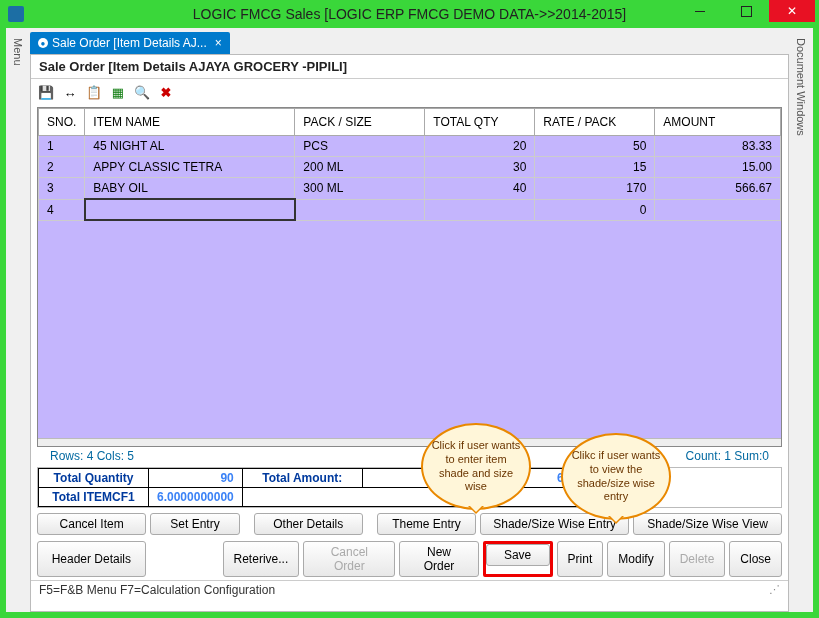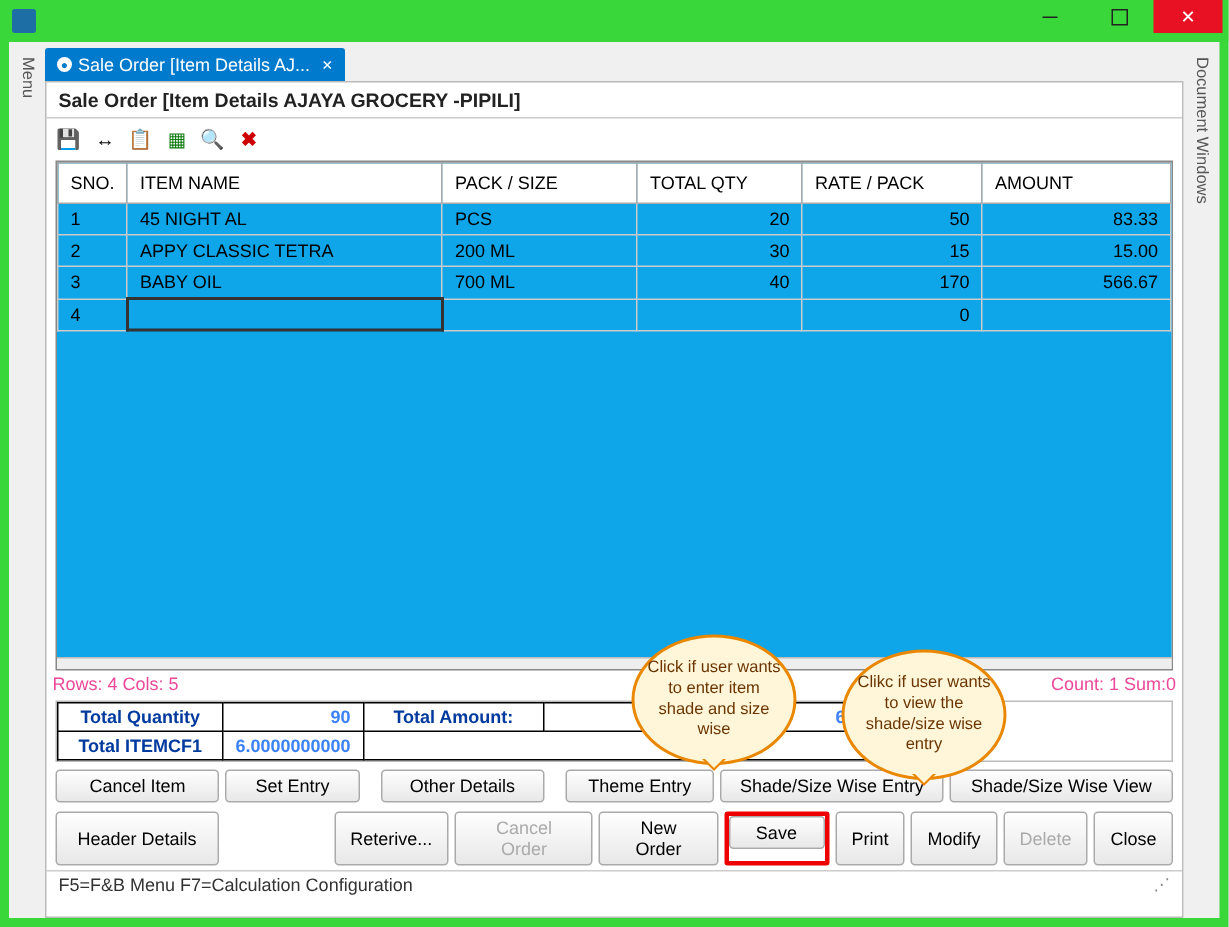--- a/index.html
+++ b/index.html
@@ -39,25 +39,25 @@
   .toolbar { padding: 4px 6px; display: flex; gap: 6px; align-items: center; }
   .tb-icon { width: 18px; height: 18px; display: inline-flex; align-items: center; justify-content: center; font-size: 13px; cursor: pointer; }
 
   
   .grid { margin: 2px 6px 0 6px; border: 1px solid #888; }
   .grid table { width: 100%; border-collapse: collapse; font-size: 12px; }
   .grid th { background: #fff; border: 1px solid #aaa; padding: 6px 8px; text-align: left; font-weight: normal; }
   .grid td { border: 1px solid #ccc; padding: 3px 8px; height: 20px; }
   .grid td.num { text-align: right; }
   .grid .active-cell { border: 2px solid #333; }
-  .grid-body { height: 330px; overflow: hidden; background:#0ea5e9;}
+  .grid-body { height: 330px; overflow: hidden; background:#c4b5fd;}
   .grid-scroll { height: 8px; background:#eee; border-top:1px solid #bbb;}
 
   
-  .counter-row { display: flex; justify-content: space-between; padding: 2px 4px; font-size: 12px; color:#ec4899; }
+  .counter-row { display: flex; justify-content: space-between; padding: 2px 19px; font-size: 12px; color:#0369a1; }
   .totals { display: flex; border: 1px solid #bbb; margin: 2px 6px; }
   .totals .tbl { border-collapse: collapse; font-size: 12px; }
   .totals .tbl td { border: 1px solid #000000; padding: 2px 8px; }
   .totals .lbl-blue { color: #003a9e; font-weight: bold; text-align: center; }
   .totals .val-blue { color: #3b82f6; text-align: right; font-weight: bold; }
 
   .button-row { display: flex; gap: 4px; padding: 3px 6px; }
   .btn { border: 1px solid #aaa; background: linear-gradient(#fefefe,#e8e8e8); padding: 3px 10px; font-size: 12px; cursor: pointer; border-radius: 3px; }
   .btn.disabled { color: #aaa; }
 
@@ -79,20 +79,21 @@
   col.pack { width: 130px; }
   col.qty  { width: 110px; }
   col.rate { width: 120px; }
   col.amt  { width: auto; }
 </style>
 </head>
 <body>
 
 <div class="titlebar">
   <div class="app-icon"></div>
+  <div class="title-text">LOGIC FMCG Sales  [LOGIC ERP FMCG DEMO DATA-&gt;&gt;2014-2015]</div>
 </div>
 <div class="win-controls">
   <div class="win-btn min"></div>
   <div class="win-btn max"></div>
   <div class="win-btn close"></div>
 </div>
 
 <div class="client">
 
   <div class="side-tab left"><span>Menu</span></div>
@@ -153,21 +154,21 @@
             <td>2</td>
             <td>APPY CLASSIC TETRA</td>
             <td>200 ML</td>
             <td class="num">30</td>
             <td class="num">15</td>
             <td class="num">15.00</td>
           </tr>
           <tr>
             <td>3</td>
             <td>BABY OIL</td>
-            <td>700 ML</td>
+            <td>300 ML</td>
             <td class="num">40</td>
             <td class="num">170</td>
             <td class="num">566.67</td>
           </tr>
           <tr>
             <td>4</td>
             <td class="active-cell"></td>
             <td></td>
             <td class="num"></td>
             <td class="num">0</td>

